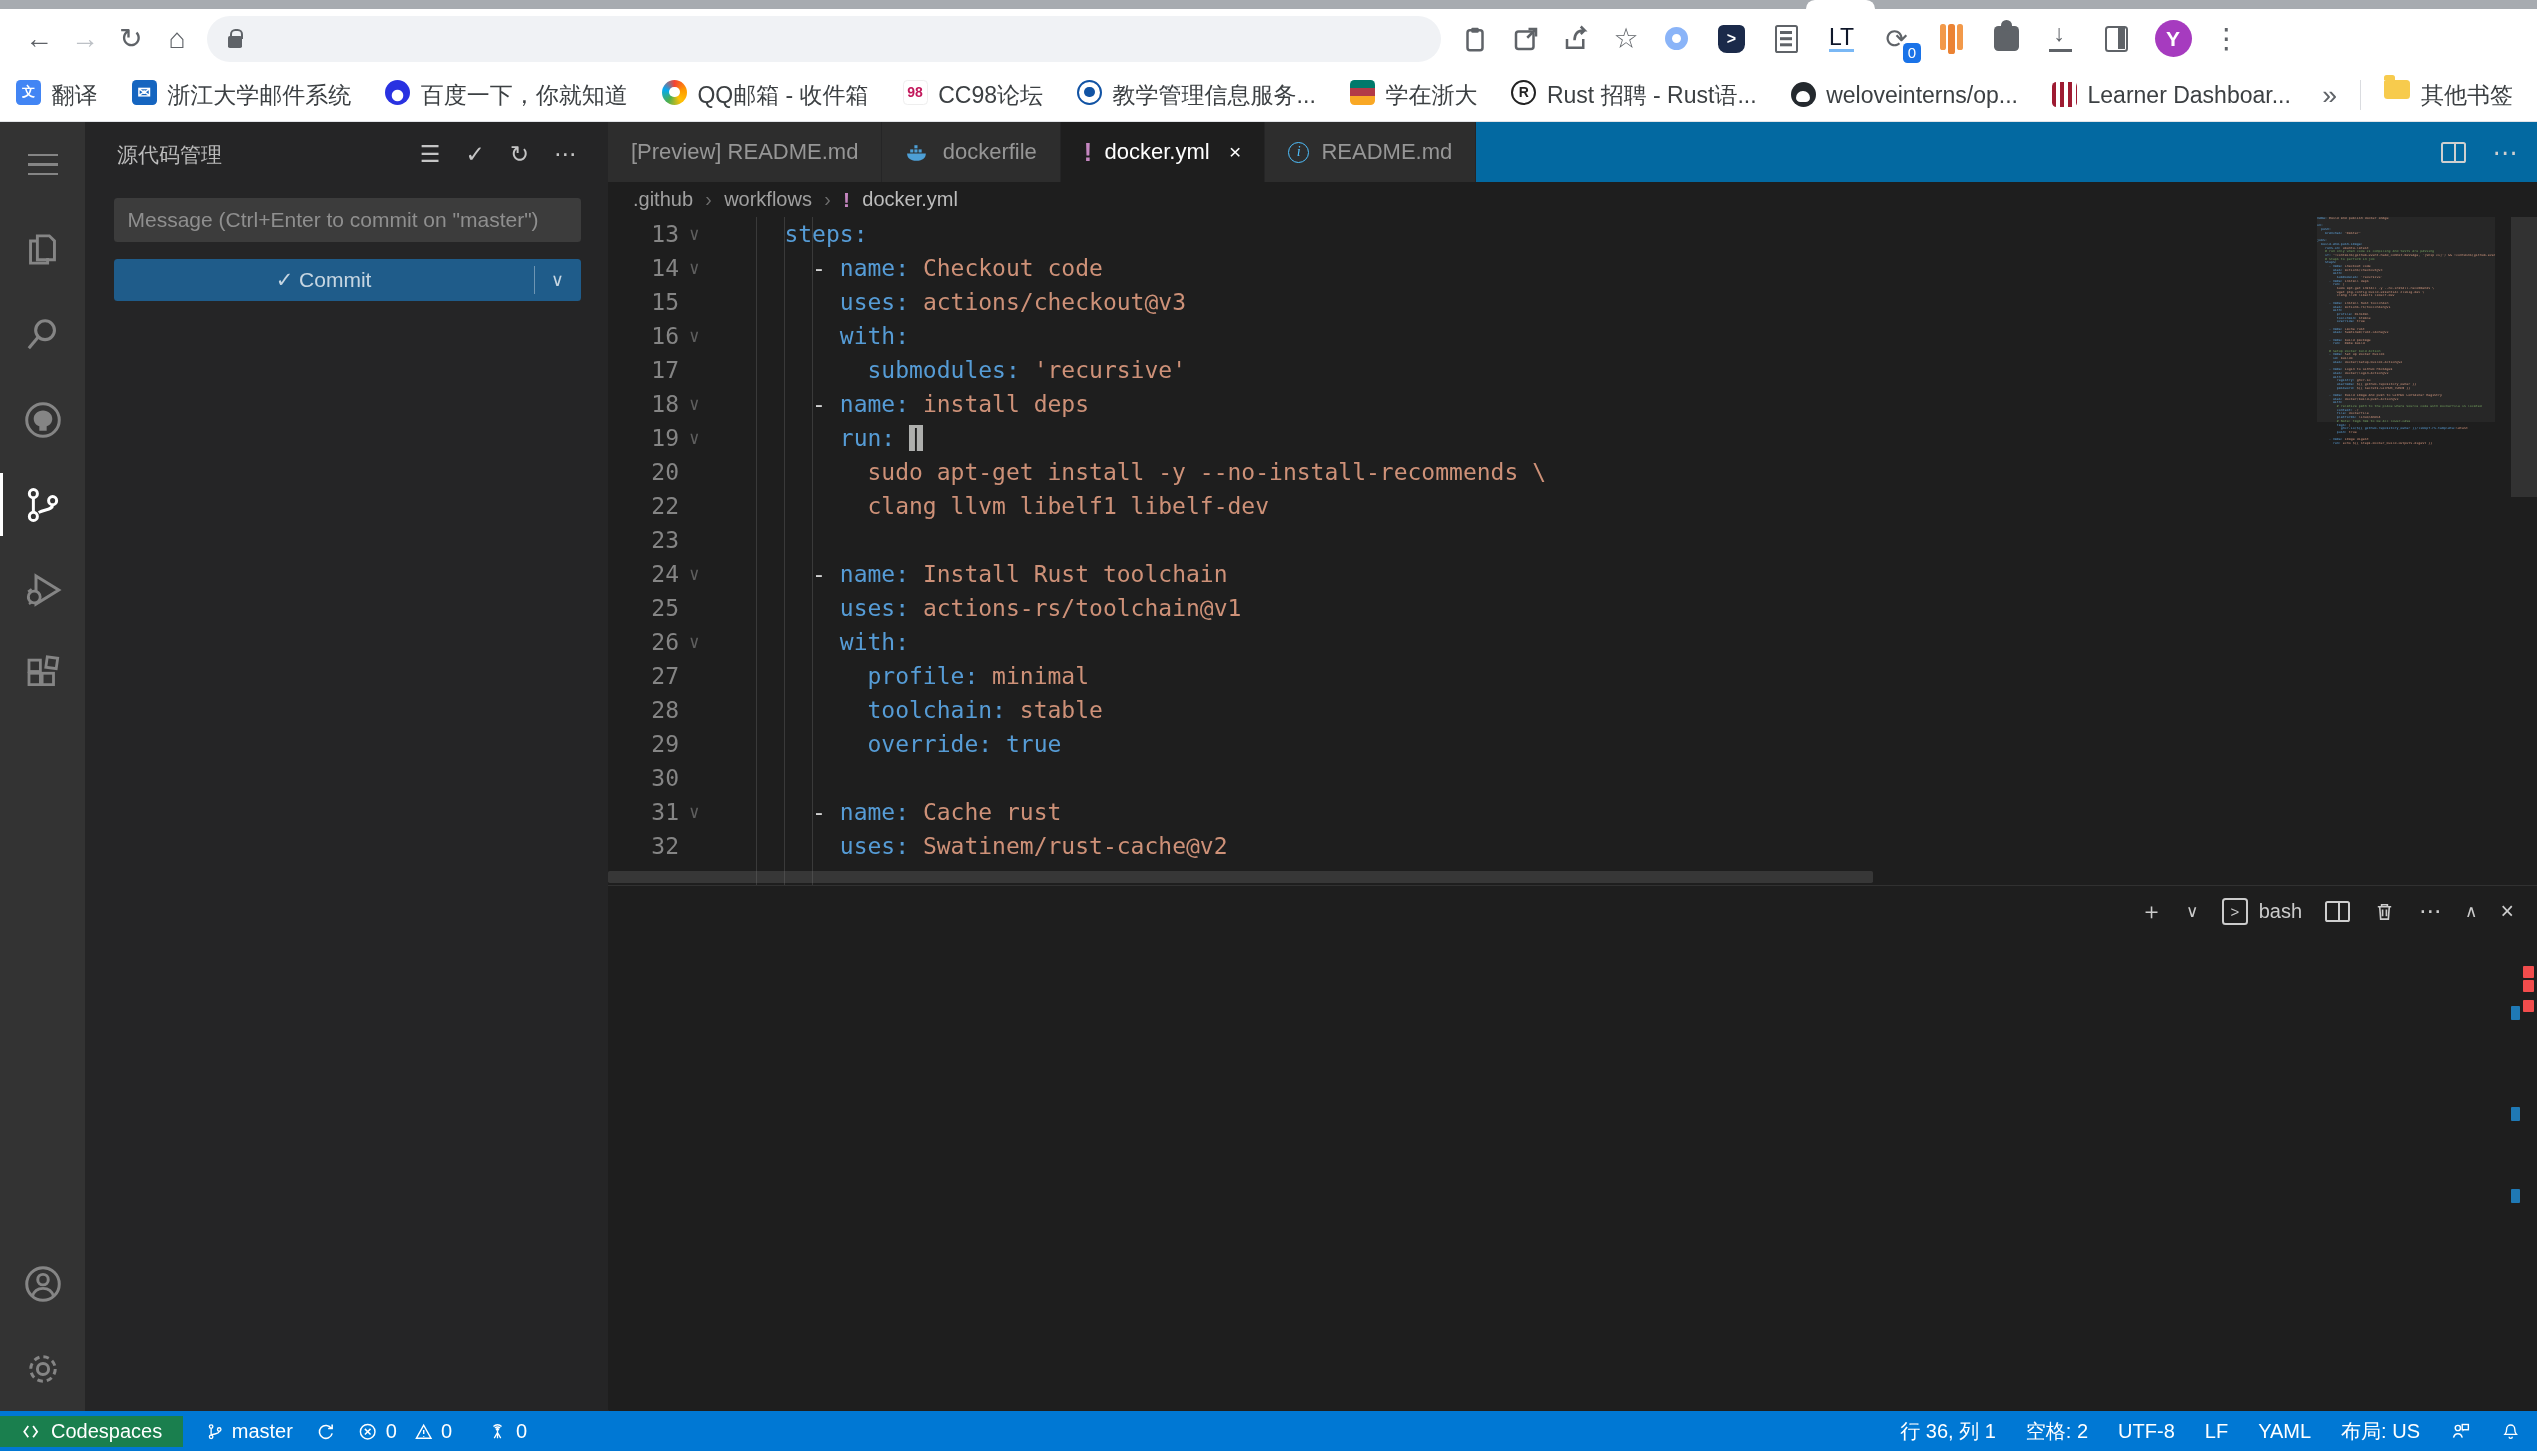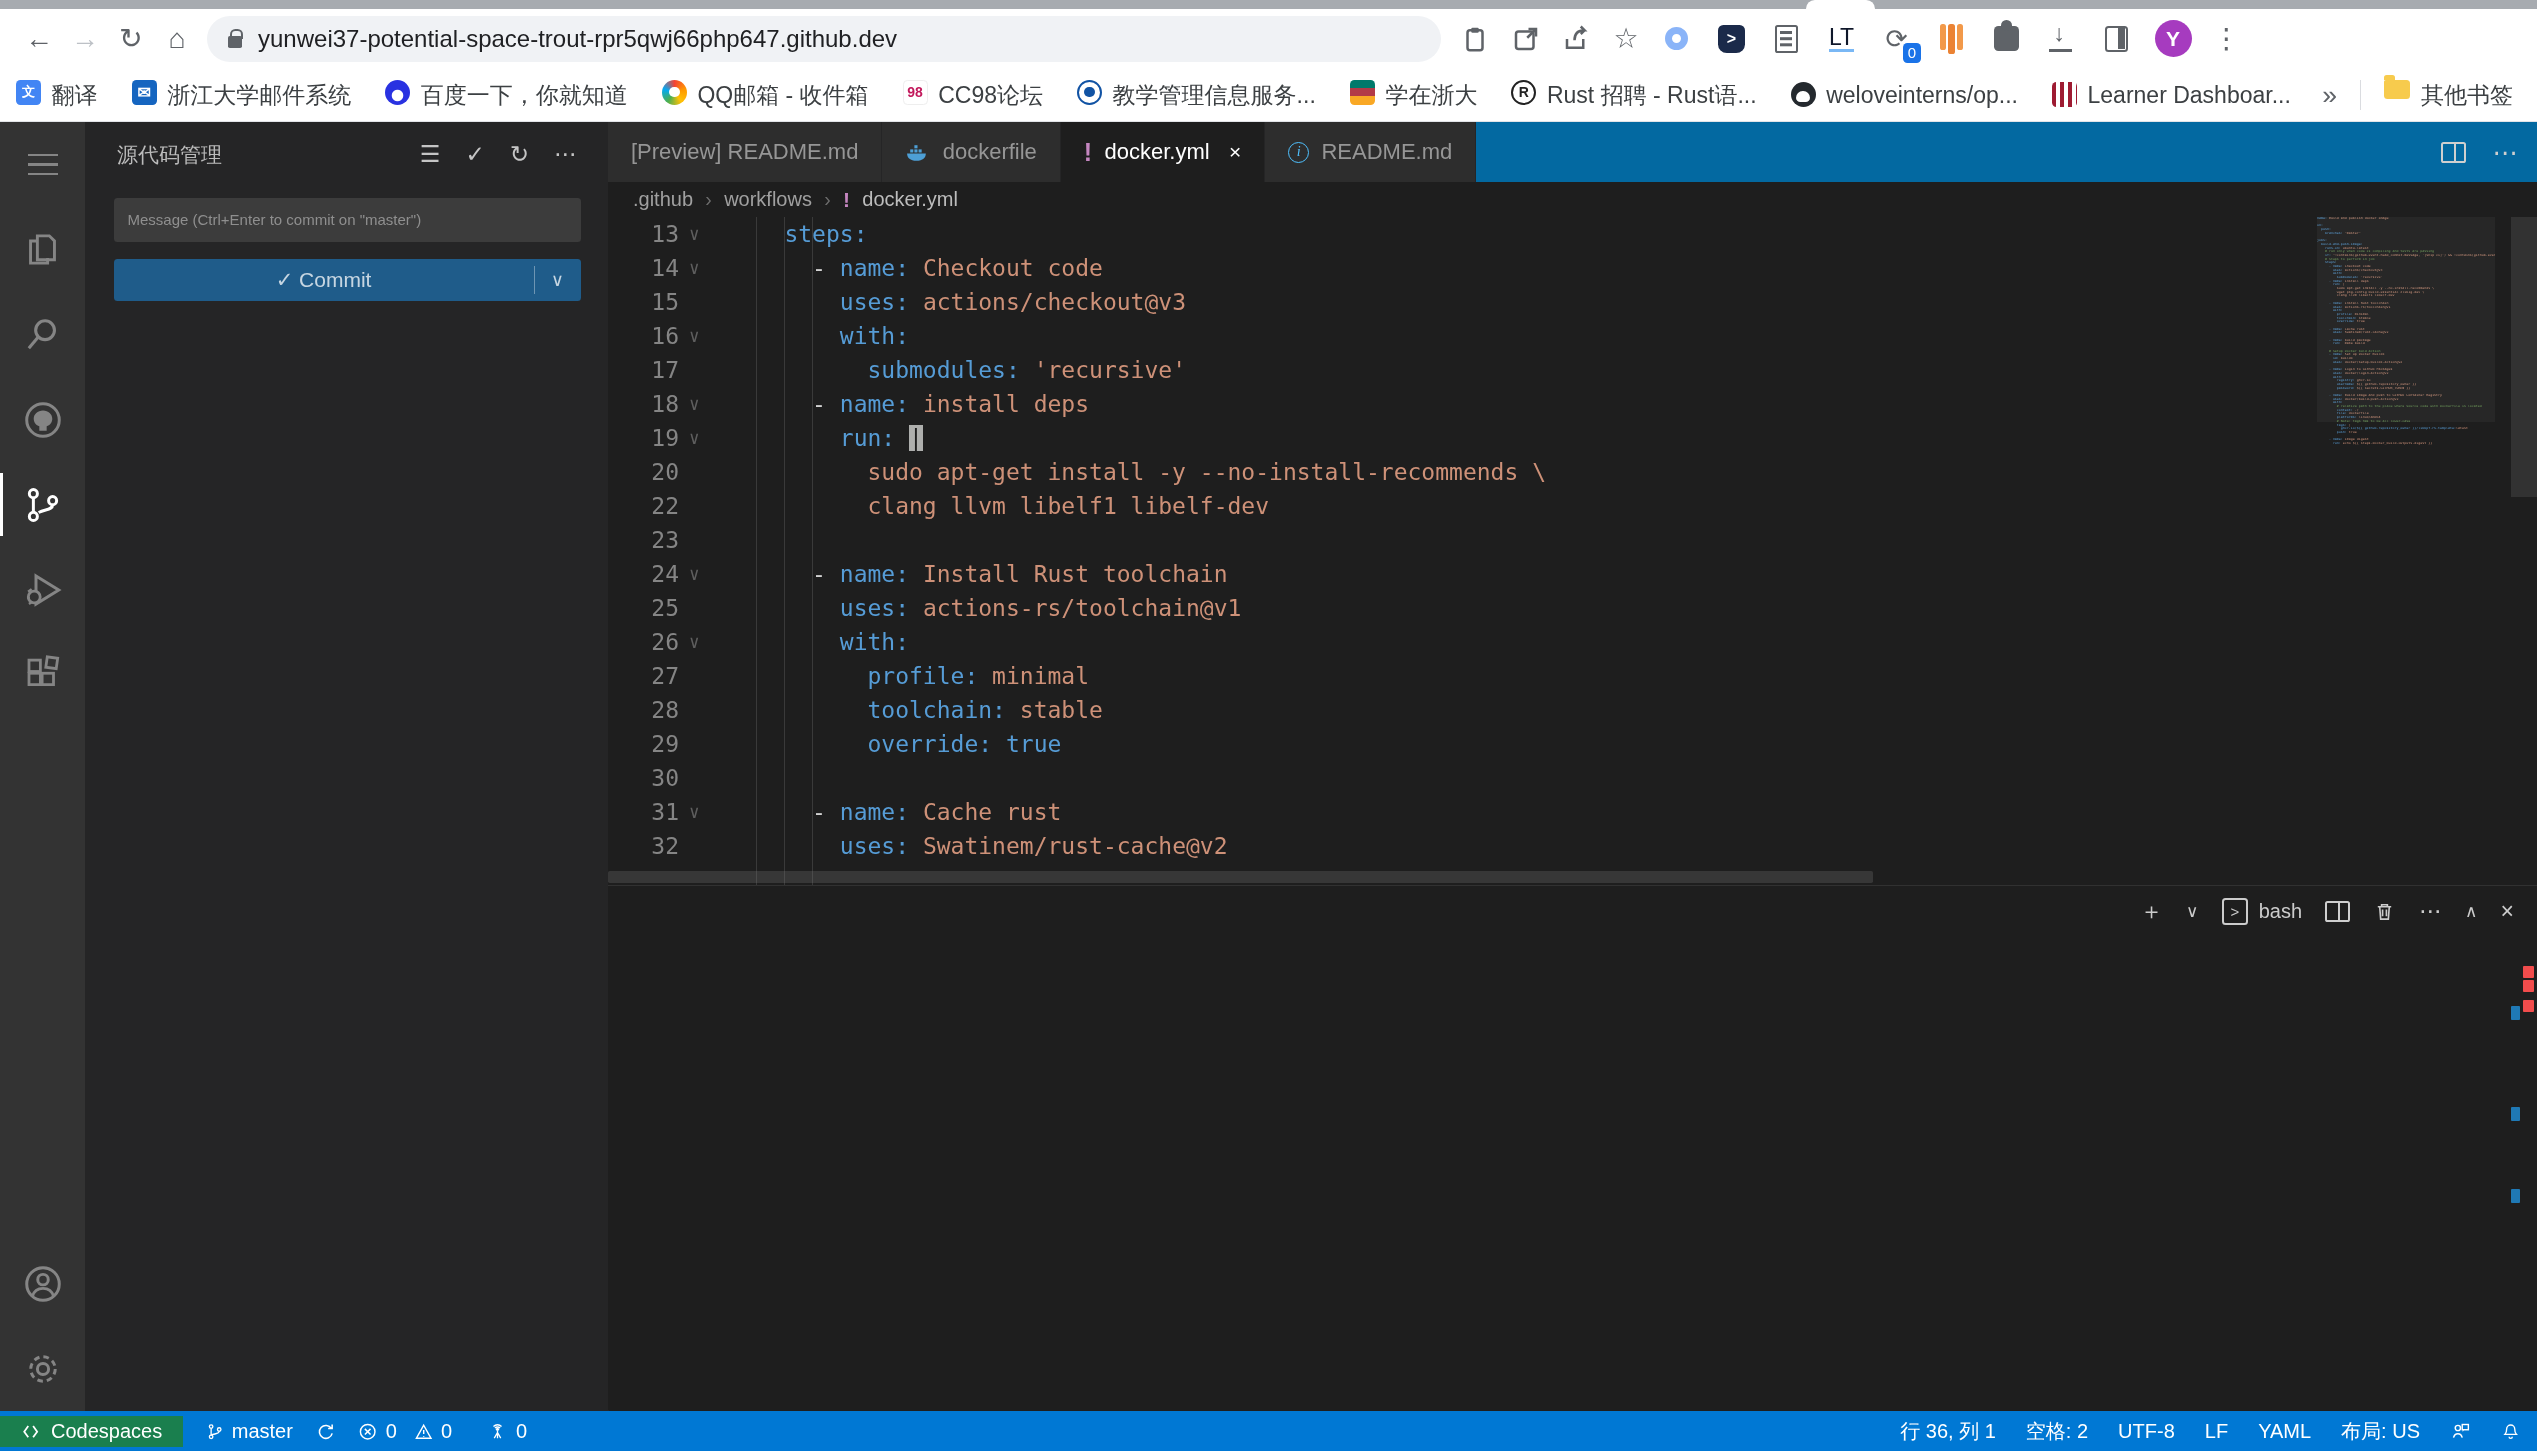--- a/index.html
+++ b/index.html
@@ -61,21 +61,21 @@
   
   #activitybar{position:absolute;left:0;top:122px;width:85px;height:1289px;background:#333333;display:flex;flex-direction:column;align-items:center}
   .ab-item{width:85px;height:85px;display:flex;align-items:center;justify-content:center;position:relative;cursor:pointer}
   .ab-item.active::before{content:"";position:absolute;left:0;top:10.6px;width:2.6px;height:63px;background:#fff}
   .hamb{width:30px;height:21px;border-top:2.6px solid #858585;border-bottom:2.6px solid #858585;position:relative}
   .hamb::before{content:"";position:absolute;left:0;top:7px;width:30px;height:2.6px;background:#858585}
   #sidebar{position:absolute;left:85px;top:122px;width:524px;height:1289px;background:#252526}
   #sb-header{display:flex;align-items:center;padding:0 32px;height:65px}
   #sb-title{font-size:21px;color:#bbbbbb;flex:1}
   .sb-ic{color:#c5c5c5;font-size:23px;margin-left:25px;cursor:pointer;line-height:1}
-  #commit-msg{display:block;width:467px;margin:10.6px auto 0;height:44px;background:#3c3c3c;border:none;border-radius:3.5px;color:#cccccc;font-size:15px;padding:0 14px;font-family:inherit}
+  #commit-msg{display:block;width:467px;margin:10.6px auto 0;height:44px;background:#3c3c3c;border:none;border-radius:3.5px;color:#cccccc;font-size:21px;padding:0 14px;font-family:inherit}
   #commit-msg::placeholder{color:#8f8f8f}
   #commit-btn{width:467px;margin:17.6px auto 0;height:42px;background:#1f5c8a;border-radius:3.5px;display:flex;align-items:center;color:rgba(255,255,255,.75);font-size:21px;cursor:pointer}
   #commit-main{flex:1;text-align:center}
   #commit-split{width:0.9px;height:28px;background:rgba(255,255,255,.35)}
   #commit-chev{width:46px;text-align:center;font-size:17.6px}
   
   #tabbar{position:absolute;left:608px;top:122px;width:1929px;height:60px;background:#0369a1;display:flex}
   .etab{display:flex;align-items:center;padding:0 23px;gap:12.3px;background:#2d2d2d;border-right:0.9px solid #252526;font-size:22px;color:#969696;cursor:pointer;white-space:nowrap}
   .etab.active{background:#1e1e1e;color:#ffffff}
   .tab-close{font-size:21px;color:#fff;margin-left:7px}
@@ -126,21 +126,20 @@
 <div id="tabstrip">
   <div id="tab-remnant"></div>
 </div>
 <div id="toolbar">
   <span class="tb-ic" style="margin-left:16px">←</span>
   <span class="tb-ic dis">→</span>
   <span class="tb-ic">↻</span>
   <span class="tb-ic">⌂</span>
   <div id="urlbar">
     <span class="lock"></span>
-    <span id="url-text">yunwei37-potential-space-trout-rpr5qwj66php647.github.dev</span>
   </div>
   <div id="tb-actions">
     <svg class="svg-ic" viewBox="0 0 24 24">
         <rect x="6" y="5" width="12" height="16" rx="2" fill="none" stroke="#5f6368" stroke-width="2"></rect>
         <rect x="9" y="3" width="6" height="4" rx="1" fill="#5f6368"></rect>
       </svg>
     <svg class="svg-ic" viewBox="0 0 24 24">
         <rect x="4" y="6" width="14" height="14" rx="2" fill="none" stroke="#5f6368" stroke-width="2"></rect>
         <path d="M13 11l7-7M14 4h6v6" fill="none" stroke="#5f6368" stroke-width="2"></path>
       </svg>

